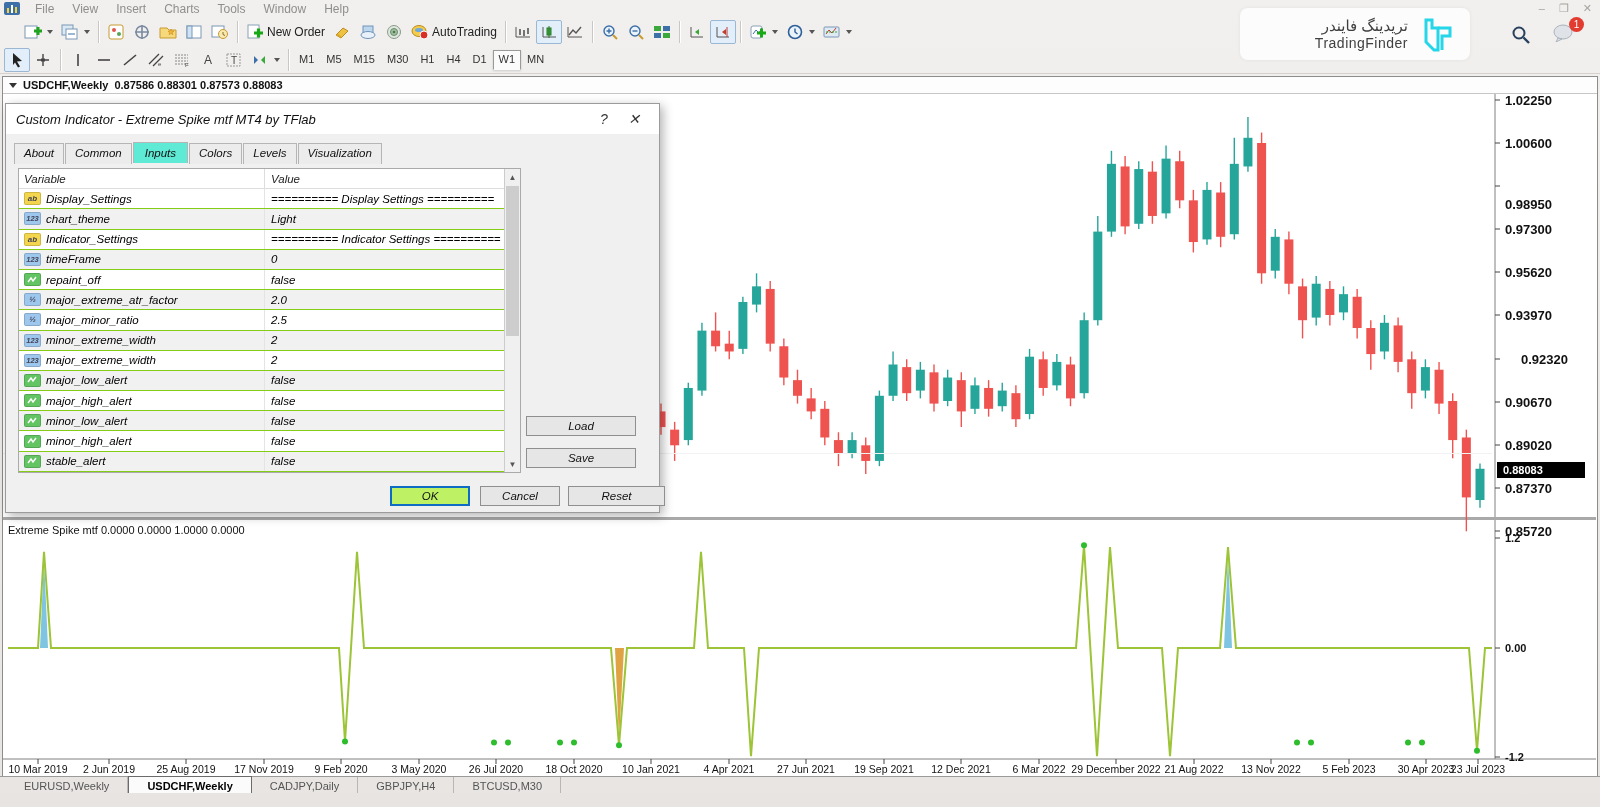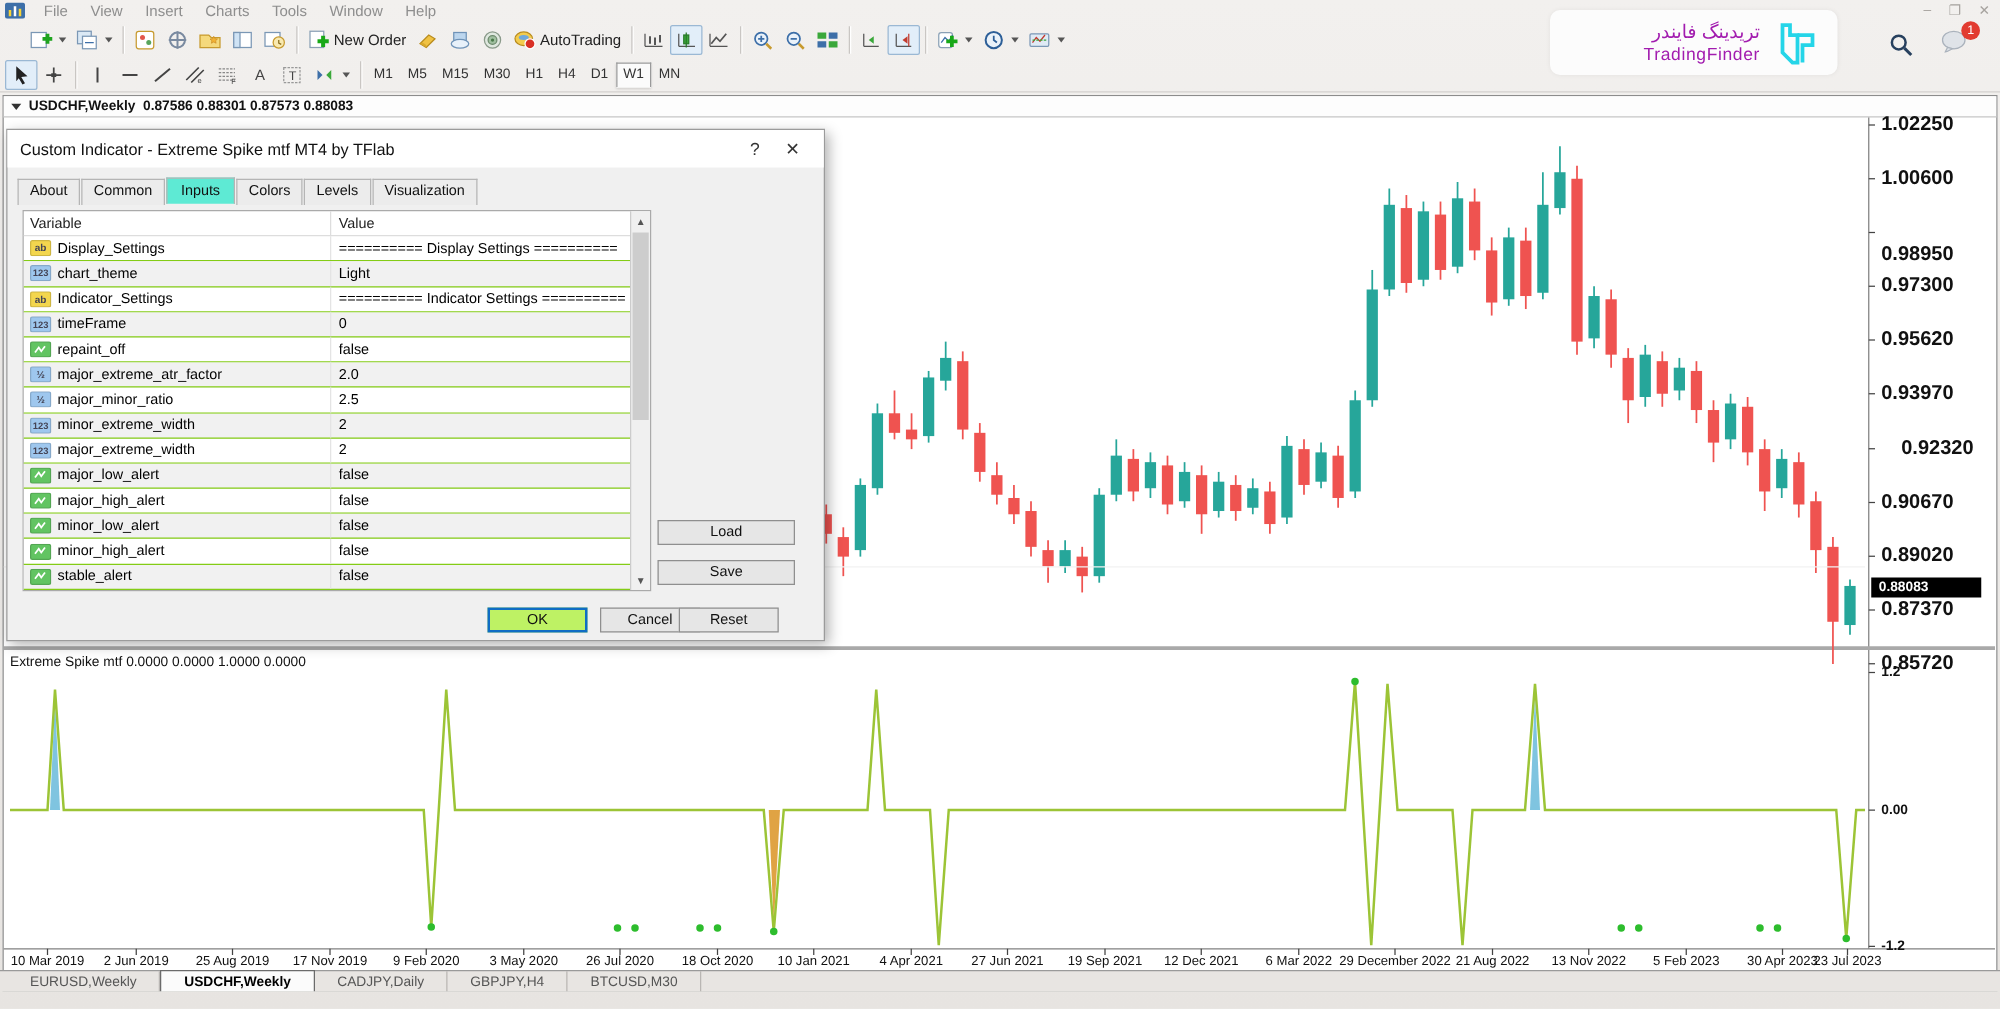--- a/index.html
+++ b/index.html
@@ -22,50 +22,50 @@
   .tbtn .lbl { font-size:12px; color:#222; }
   .caret { width:0; height:0; border-left:3px solid transparent; border-right:3px solid transparent; border-top:4px solid #555; margin-left:2px; }
   .tsep { width:1px; height:22px; background:#c9c6c3; margin:0 4px; box-shadow:1px 0 0 #fff; }
   .tficon { width:18px; height:16px; }
   .tf-btn { font-size:11px; color:#333; padding:2px 5px; min-width:26px; text-align:center; border:1px solid transparent; height:20px; }
   .tf-btn.active { background:#fbfbfb; border:1px solid #9a9a9a; border-bottom-color:#fbfbfb; box-shadow:0 1px 2px rgba(0,0,0,.15); }
 
   
   .brand { position:absolute; right:130px; top:8px; width:230px; height:52px; background:#fcfcfc; border-radius:8px;
     display:flex; align-items:center; justify-content:flex-end; gap:10px; padding:0 12px; box-shadow:0 0 4px rgba(0,0,0,.06); }
-  .brand .txt { text-align:right; color:#a21caf; }
+  .brand .txt { text-align:right; color:#404040; }
   .brand .fa { font-size:15px; line-height:18px; }
   .brand .en { font-size:14px; letter-spacing:.5px; }
   .brand svg { width:40px; height:40px; }
   .sidetools { position:absolute; right:25px; top:24px; display:flex; gap:22px; align-items:center; }
   .badge { position:absolute; top:-7px; right:-9px; min-width:15px; height:15px; background:#e23b30; color:#fff; border-radius:50%;
     font-size:10px; display:flex; align-items:center; justify-content:center; padding:0 3px; }
 
   
   .chartwin { position:absolute; left:2px; top:76px; width:1596px; height:717px; background:#fff; border:1px solid #8c8c8c; }
   .chead { position:absolute; left:0; top:0; width:100%; height:17px; background:#fdfdfd; border-bottom:1px solid #c6c6c6;
     display:flex; align-items:center; gap:6px; padding-left:6px; font-size:11px; font-weight:bold; color:#111; }
   .chead .tri { width:0; height:0; border-left:4px solid transparent; border-right:4px solid transparent; border-top:5px solid #333; }
-  .pricelabel { position:absolute; left:1505px; transform:translateY(-50%); font-size:16px; color:#111; font-weight:600; }
+  .pricelabel { position:absolute; left:1505px; transform:translateY(-50%); font-size:13px; color:#111; font-weight:600; }
   .pricecur { position:absolute; left:1497px; width:88px; height:16px; background:#000; color:#fff; font-size:11px; font-weight:600;
     display:flex; align-items:center; padding-left:6px; transform:translateY(-50%); }
   .indlabel { position:absolute; left:8px; top:524px; font-size:11px; color:#111; }
   .indaxis { position:absolute; left:1505px; transform:translateY(-50%); font-size:11px; color:#111; font-weight:600; }
   .datelabel { position:absolute; top:763px; transform:translateX(-50%); font-size:10.5px; color:#111; white-space:nowrap; }
   svg.layer { position:absolute; left:0; top:0; pointer-events:none; }
 
   
   .tabstrip { position:absolute; left:0; top:776px; width:1600px; height:17px; background:#e8e5e2; border-top:1px solid #9a9a9a;
     display:flex; align-items:stretch; padding-left:6px; }
   .btab { font-size:11px; color:#555; padding:1px 18px 0; border-right:1px solid #b9b6b3; display:flex; align-items:center; cursor:pointer; }
   .btab.active { background:#fbfbfb; color:#000; font-weight:bold; border:1px solid #6b6b6b; border-bottom:none; margin-top:-1px; }
 
   
   .dialog { position:absolute; left:5px; top:103px; width:655px; height:410px; background:#f0f0f0; border:1px solid #9b9b9b;
-    box-shadow:3px 3px 10px rgba(0,0,0,.3); z-index:20; }
+    box-shadow:3px 3px 10px rgba(0,0,0,.3); z-index:20;font-style:italic; }
   .dtitle { height:30px; background:#fff; display:flex; align-items:center; padding:0 10px; font-size:13px; color:#111; }
   .dtitle .grow { flex:1; }
   .dtitle .dbtn { width:30px; text-align:center; font-size:14px; color:#333; cursor:pointer; }
   .dtabs { display:flex; padding:8px 8px 0; }
   .dtab { font-size:11.5px; color:#111; padding:3px 9px; border:1px solid #b5b5b5; border-bottom:none; background:#ececec; cursor:pointer; margin-right:1px; position:relative; top:1px; }
   .dtab.active { background:#5eead4; padding:4px 11px; top:0; z-index:2; }
   .dtable { position:absolute; left:12px; top:64px; width:503px; height:305px; background:#fff; border:1px solid #aaa; font-size:11.5px; }
   .drow { display:flex; align-items:center; height:20.2px; border-bottom:1px solid #84cc16; }
   .drow.head { border-bottom:1px solid #ddd; color:#222; }
   .drow.alt { background:#f1f1f1; }
@@ -764,15 +764,15 @@
       <div class="scroll">
         <div class="sarrow" style="top:0">▲</div>
         <div class="sthumb"></div>
         <div class="sarrow" style="bottom:0">▼</div>
       </div>
     </div>
     <div class="dbutton" style="left:520px;top:312px;">Load</div>
     <div class="dbutton" style="left:520px;top:344px;">Save</div>
     <div class="dbutton okbtn" style="left:384px;top:382px;">OK</div>
     <div class="dbutton" style="left:474px;top:382px;width:80px;">Cancel</div>
-    <div class="dbutton" style="left:537px;top:382px;width:80px;">Reset</div>
+    <div class="dbutton" style="left:562px;top:382px;width:97px;">Reset</div>
   </div>
 </div>
 
 </body></html>

